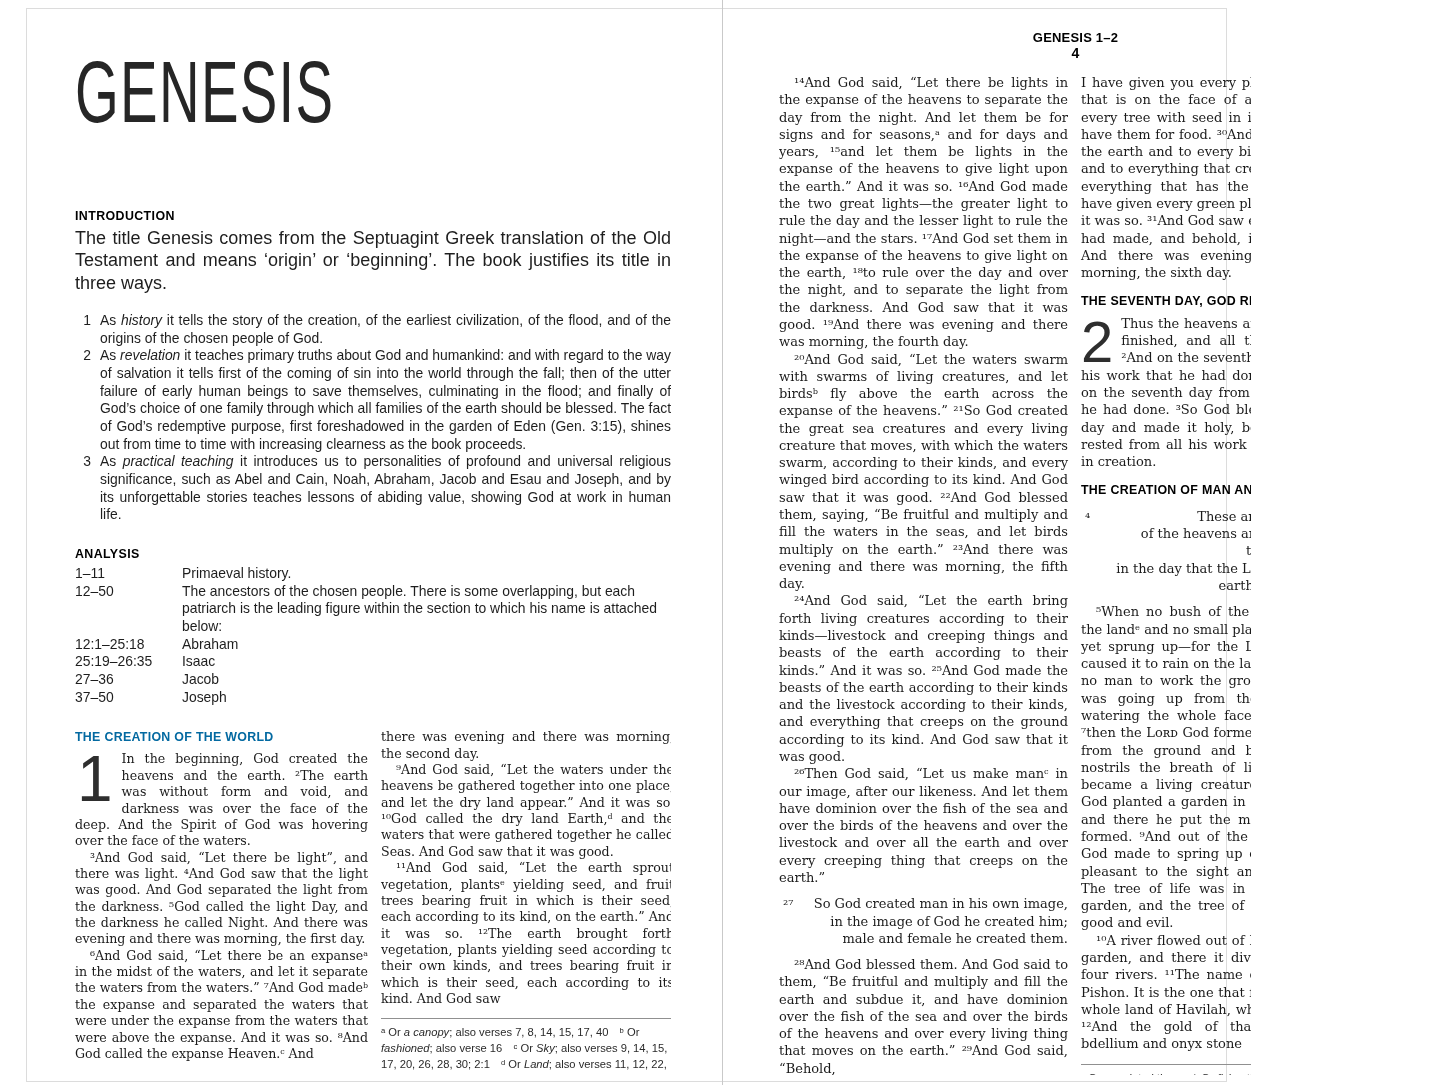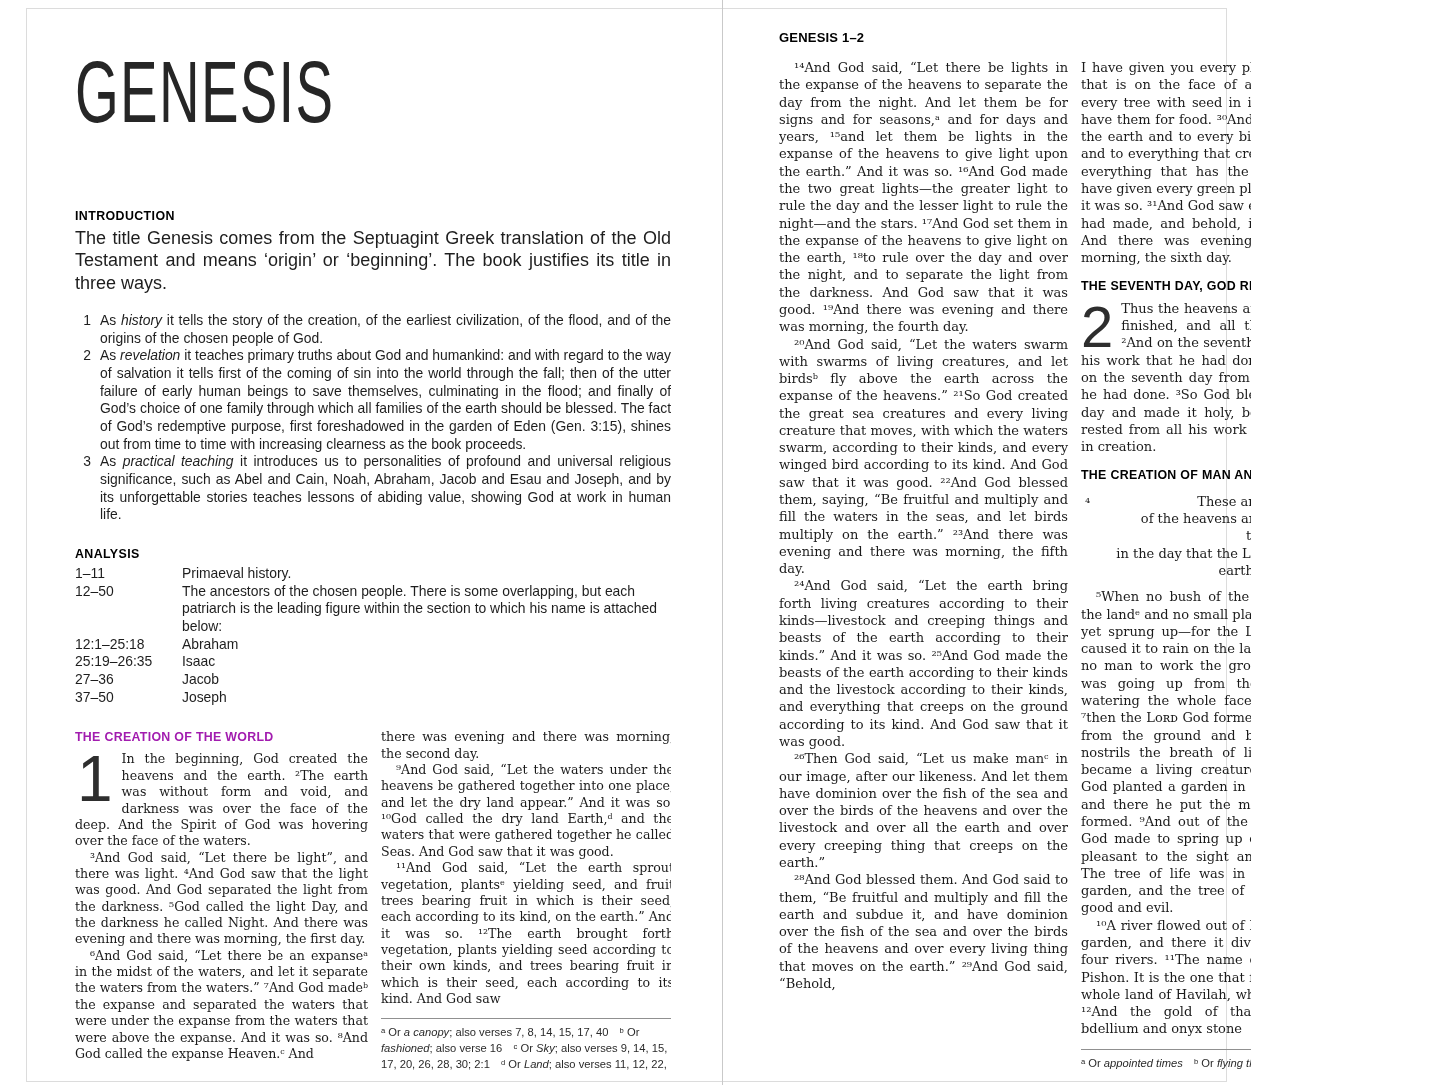--- a/index.html
+++ b/index.html
@@ -26,38 +26,38 @@
   .arange{flex:none;width:107px;}
   .adesc{flex:1;}
 
   
   .scripture{display:flex;gap:13px;margin-top:23px;}
   .scol{flex:none;width:293px;font-family:"DejaVu Serif","Liberation Serif",serif;
         font-size:12.6px;line-height:1.3;text-align:justify;color:#1b1b1b;}
   .scol p{margin:0;}
   p.ind{text-indent:15px;}
   .scripture-head{font-family:"Liberation Sans",sans-serif;font-size:12.4px;font-weight:700;
-        letter-spacing:.3px;margin:0 0 6px 0;color:#a21caf;text-align:left;}
+        letter-spacing:.3px;margin:0 0 6px 0;color:#0369a1;text-align:left;}
   .mid-head{font-family:"Liberation Sans",sans-serif;font-size:12.4px;font-weight:700;
         letter-spacing:.3px;margin:12px 0 5px 0;color:#000;text-align:left;}
   .dropcap{float:left;font-family:"Liberation Sans",sans-serif;font-weight:300;color:#2e2e2e;}
   .dc1{font-size:64px;line-height:50px;margin:3px 9px 0 2px;}
   .dc2{font-size:58px;line-height:46px;margin:4px 8px 0 0;}
   .poetry{position:relative;margin:9px 0;}
   .pline{padding-left:56px;text-indent:-26px;text-align:right;}
   .vnum{position:absolute;left:4px;top:1px;}
   .footnotes{margin-top:11px;border-top:1px solid #909090;padding-top:6px;
         font-family:"Liberation Sans",sans-serif;font-size:11.2px;line-height:1.42;
         color:#2a2a2a;text-align:left;text-indent:0;}
   .footnotes i{font-style:italic;}
 
   
   .page-right{position:absolute;left:779px;top:30px;width:593px;height:1045px;overflow:hidden;}
-  .rp-header{display:flex;justify-content:space-between;align-items:flex-start;font-weight:700;
-        font-size:13px;letter-spacing:.2px;margin:0 0 13px 0;color:#000;}
+  .rp-header{display:flex;justify-content:space-between;align-items:center;font-weight:700;
+        font-size:13px;letter-spacing:.2px;margin:0 0 13px 0;color:#000;flex-direction:column;}
   .rp-header .pageno{font-size:14px;}
   .page-right .scripture{margin-top:0;}
   .page-right .scol{width:289px;font-size:13px;line-height:1.33;}
 </style>
 </head>
 <body>
 
 <div class="spread">
   <div class="frame"></div>
   <div class="divider"></div>
@@ -140,20 +140,26 @@
       <span>GENESIS 1–2</span>
       <span class="pageno">4</span>
     </header>
 
     <div class="scripture">
       <div class="scol">
         <p class="ind">¹⁴And God said, “Let there be lights in the expanse of the heavens to separate the day from the night. And let them be for signs and for seasons,ᵃ and for days and years, ¹⁵and let them be lights in the expanse of the heavens to give light upon the earth.” And it was so. ¹⁶And God made the two great lights—the greater light to rule the day and the lesser light to rule the night—and the stars. ¹⁷And God set them in the expanse of the heavens to give light on the earth, ¹⁸to rule over the day and over the night, and to separate the light from the darkness. And God saw that it was good. ¹⁹And there was evening and there was morning, the fourth day.</p>
         <p class="ind">²⁰And God said, “Let the waters swarm with swarms of living creatures, and let birdsᵇ fly above the earth across the expanse of the heavens.” ²¹So God created the great sea creatures and every living creature that moves, with which the waters swarm, according to their kinds, and every winged bird according to its kind. And God saw that it was good. ²²And God blessed them, saying, “Be fruitful and multiply and fill the waters in the seas, and let birds multiply on the earth.” ²³And there was evening and there was morning, the fifth day.</p>
         <p class="ind">²⁴And God said, “Let the earth bring forth living creatures according to their kinds—livestock and creeping things and beasts of the earth according to their kinds.” And it was so. ²⁵And God made the beasts of the earth according to their kinds and the livestock according to their kinds, and everything that creeps on the ground according to its kind. And God saw that it was good.</p>
         <p class="ind">²⁶Then God said, “Let us make manᶜ in our image, after our likeness. And let them have dominion over the fish of the sea and over the birds of the heavens and over the livestock and over all the earth and over every creeping thing that creeps on the earth.”</p>
+        <div class="poetry">
+          <span class="vnum">²⁷</span>
+          <div class="pline">So God created man in his own image,</div>
+          <div class="pline">in the image of God he created him;</div>
+          <div class="pline">male and female he created them.</div>
+        </div>
         <p class="ind">²⁸And God blessed them. And God said to them, “Be fruitful and multiply and fill the earth and subdue it, and have dominion over the fish of the sea and over the birds of the heavens and over every living thing that moves on the earth.” ²⁹And God said, “Behold,</p>
       </div>
 
       <div class="scol">
         <p>I have given you every plant yielding seed that is on the face of all the earth, and every tree with seed in its fruit. You shall have them for food. ³⁰And to every beast of the earth and to every bird of the heavens and to everything that creeps on the earth, everything that has the breath of life, I have given every green plant for food.” And it was so. ³¹And God saw everything that he had made, and behold, it was very good. And there was evening and there was morning, the sixth day.</p>
         <h3 class="mid-head">THE SEVENTH DAY, GOD RESTS</h3>
         <p><span class="dropcap dc2">2</span><span>Thus the heavens and the earth were finished, and all the host of them. ²And on the seventh day God finished his work that he had done, and he rested on the seventh day from all his work that he had done. ³So God blessed the seventh day and made it holy, because on it God rested from all his work that he had done in creation.</span></p>
         <h3 class="mid-head">THE CREATION OF MAN AND WOMAN</h3>
         <div class="poetry">
           <span class="vnum">⁴</span>

